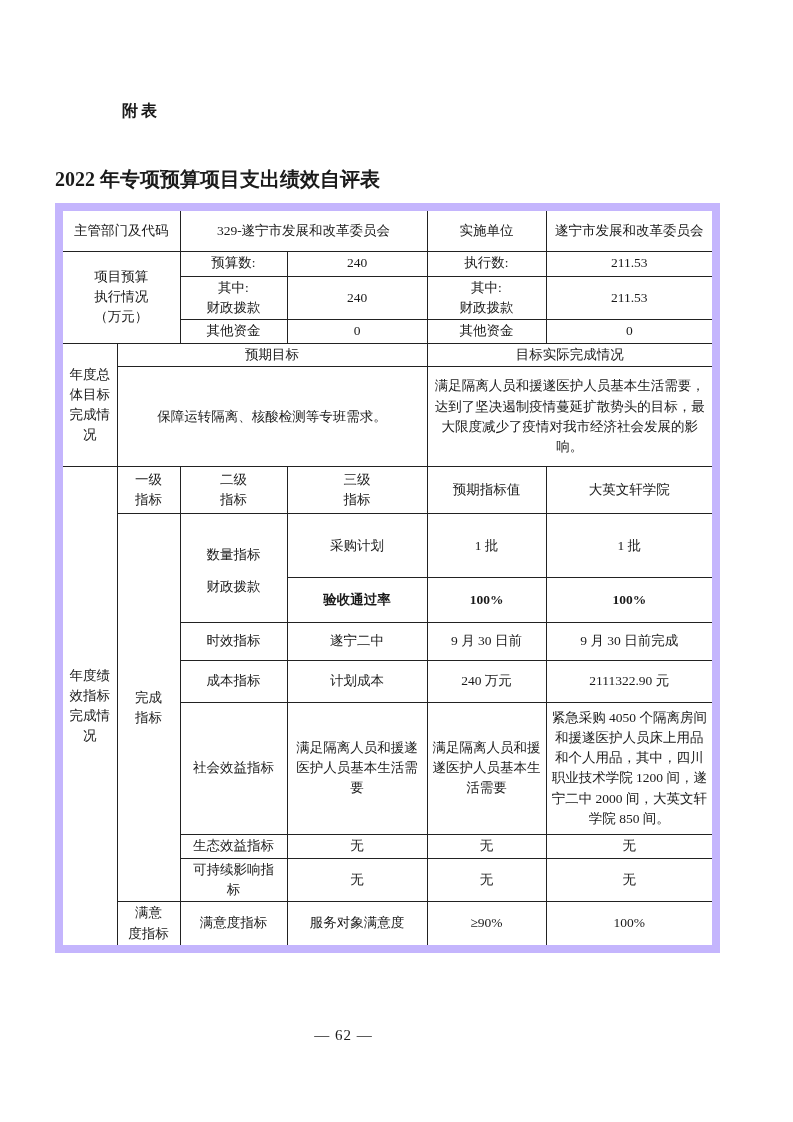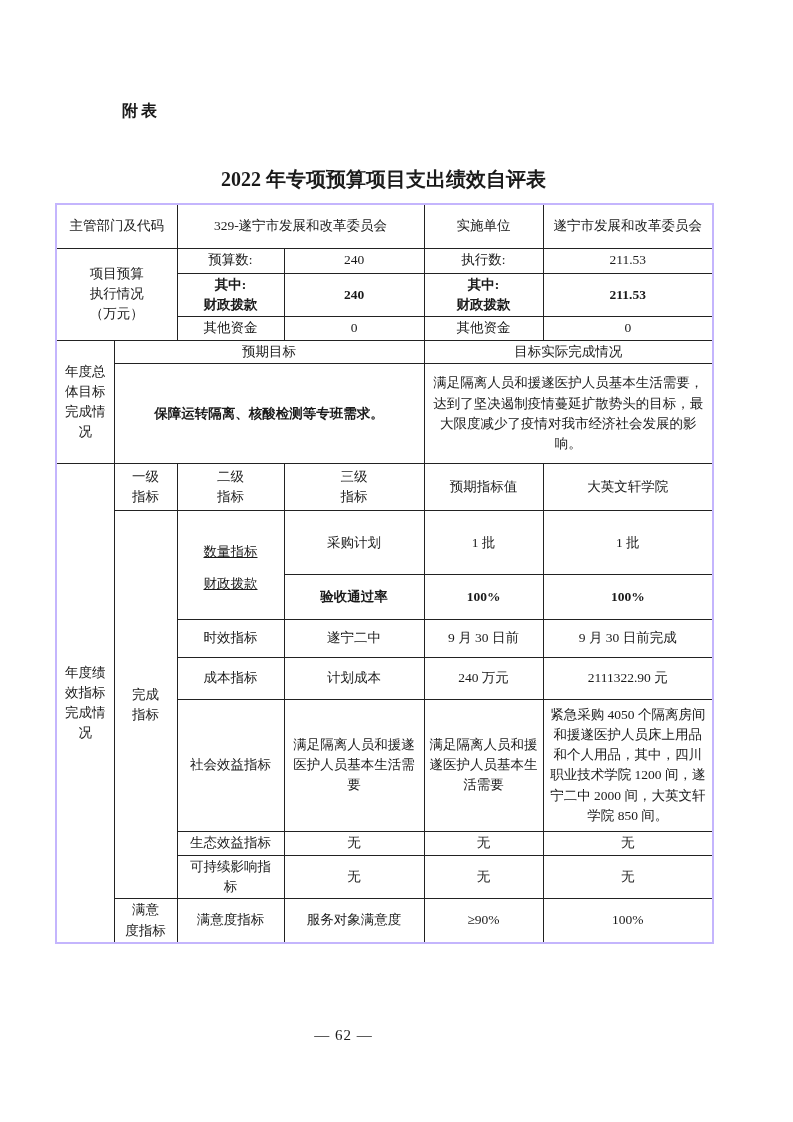--- a/index.html
+++ b/index.html
@@ -9,62 +9,62 @@
     color: #1a1a1a;
     font-family: "Liberation Serif", "DejaVu Serif", serif;
     position: relative;
   }
   .annex {
     position: absolute; left: 116px; top: 101px;
     font-size: 16px; font-weight: bold; letter-spacing: 3px; margin-left: 6px;
   }
   .doc-title {
     position: absolute; left: 55px; top: 166px; width: 657px;
-    text-align: center; font-size: 20px; font-weight: bold;
+    font-size: 20px; font-weight: bold;
   }
   table.eval {
     position: absolute; left: 55px; top: 203px;
     width: 657px; table-layout: fixed;
     border-collapse: collapse;
-    border: 2px solid #c4b5fd;
+    border: 8px solid #c4b5fd;
   }
   table.eval td {
     border: 1px solid #222;
     text-align: center;
     vertical-align: middle;
     font-size: 13.5px;
     line-height: 1.5;
     padding: 1px 4px;
     white-space: pre-line;
     overflow: hidden;
   }
   
   tr.r1  { height: 44px; }
   tr.r2  { height: 25px; }
-  tr.r3  { height: 42px; font-weight: bold; }
+  tr.r3  { height: 42px; }
   tr.r4  { height: 24px; }
   tr.r5  { height: 23px; }
   tr.r6  { height: 100px; }
   tr.r7  { height: 47px; }
   tr.r8  { height: 39px; }
   tr.r9  { height: 27px; font-weight: bold; }
   tr.r10 { height: 38px; }
   tr.r11 { height: 42px; }
   tr.r12 { height: 132px; }
   tr.r13 { height: 24px; }
   tr.r14 { height: 41px; padding-left: 36px; }
   tr.r15 { height: 43px; padding-left: 12px; }
 
   td.left  { text-align: left; padding-left: 7px; }
   td.lg    { font-size: 15px; }
-  td.goal-expected { text-align: left; vertical-align: top; padding: 3px 8px; font-size: 14px; font-weight: bold; }
+  td.goal-expected { text-align: left; vertical-align: top; padding: 3px 8px; font-size: 14px; }
   td.goal-actual   { text-align: left; vertical-align: top; padding: 3px 8px; font-size: 14px; line-height: 23px; }
   td.social-actual { font-size: 13.5px; line-height: 21.5px; padding: 1px 3px; margin-top: 16px; }
   td.vlabel        { line-height: 21px; }
-  td.dual-cell     { padding: 0; vertical-align: top; text-decoration: underline; }
+  td.dual-cell     { padding: 0; vertical-align: top; }
   .dual { display: flex; flex-direction: column; width: 100%; }
   .dual > div { display: flex; align-items: center; justify-content: center; }
   .dual > .d1 { height: 39px; }
   .dual > .d2 { height: 26px; }
   .page-footer {
     position: absolute; left: 0; top: 1027px; width: 687px;
     text-align: center; font-size: 15px; letter-spacing: 1px;
   }
 </style>
 </head>

